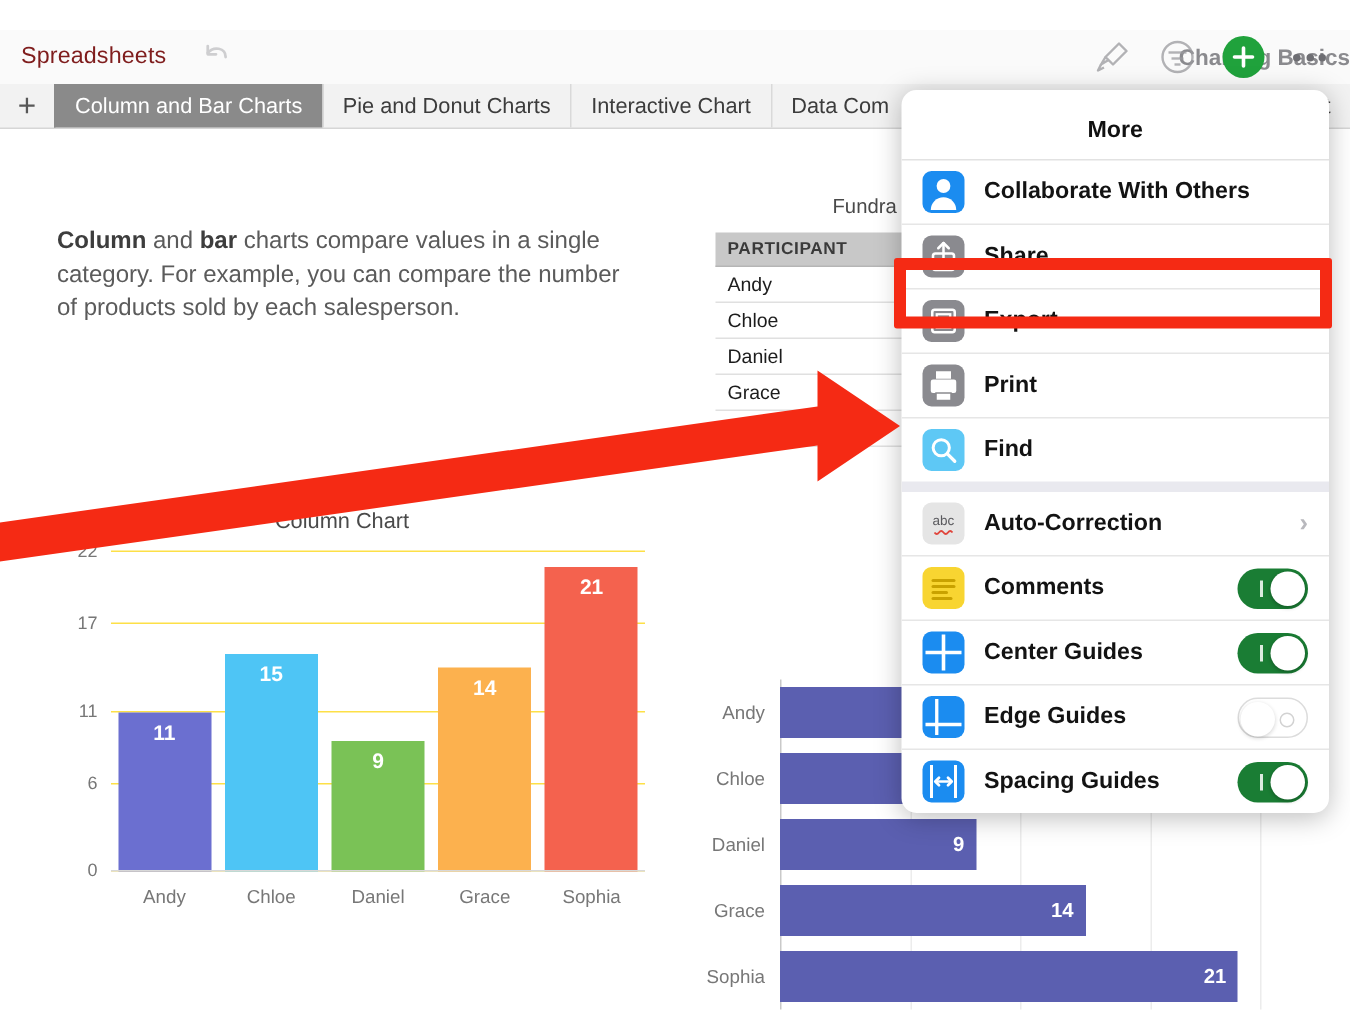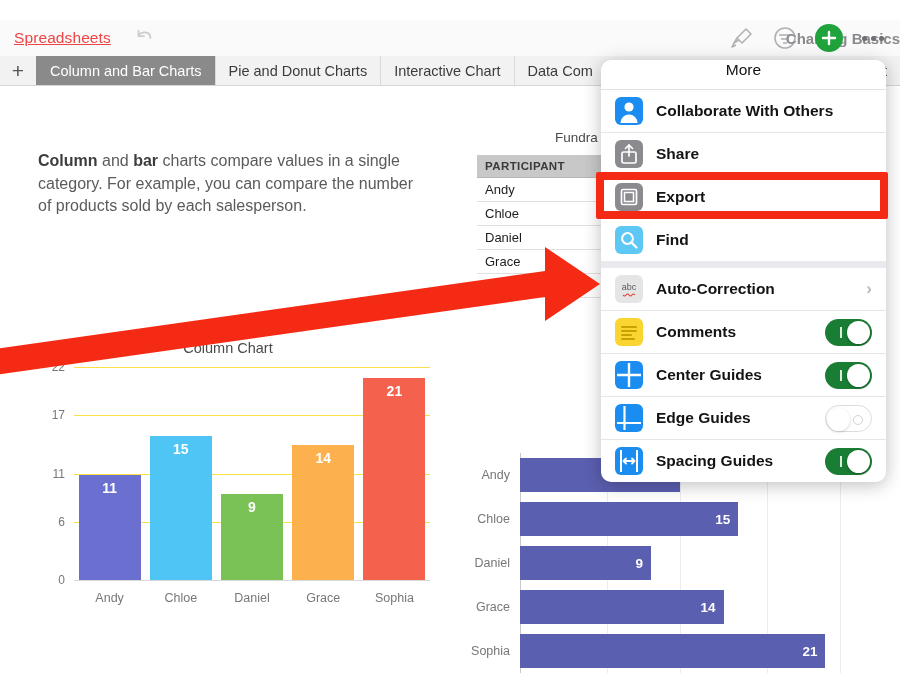--- a/index.html
+++ b/index.html
@@ -31,21 +31,21 @@
   }
   .battery-fill { position: absolute; left: 1px; top: 1px; bottom: 1px; width: 17px; background: #111; border-radius: 1px; }
 
   
   .toolbar {
     position: absolute; top: 20px; left: 0; width: 900px; height: 36px;
     background: #fafafa;
     display: flex; align-items: center; padding: 0 14px;
   }
   .back-link {
-    font-size: 15.5px; color: #ef4444; text-decoration: underline;
+    font-size: 15.5px; color: #7f1d1d; 
     letter-spacing: .1px;
   }
   .undo-icon { margin-left: 22px; width: 22px; height: 22px; opacity: .45; }
   .doc-title {
     position: absolute; left: 0; right: 0; text-align: right;
     font-size: 15px; font-weight: bold; color: #8a8a8e; pointer-events: none;
   }
   .tb-right { margin-left: auto; display: flex; align-items: center; gap: 17px; z-index: 3; }
   .tb-icon { width: 26px; height: 26px; opacity: .75; }
   .plus-btn {
@@ -130,22 +130,22 @@
   .bc-val { position: absolute; right: 8px; top: 50%; transform: translateY(-50%); color: #fff; font-size: 13.5px; font-weight: bold; }
 
   
   .popup {
     position: absolute; left: 601px; top: 60px; width: 285px;
     background: #ffffff; border-radius: 10px; overflow: hidden;
     box-shadow: 0 3px 18px rgba(0,0,0,.26);
     z-index: 20;
   }
   .popup-title {
-    text-align: center; font-size: 15.5px; font-weight: normal; color: #111;
-    padding: 1px 0 10px; border-bottom: 1px solid #e2e2e2;
+    text-align: center; font-size: 15.5px; font-weight: bold; color: #111;
+    padding: 18px 0 10px; border-bottom: 1px solid #e2e2e2;
   }
   .popup-group { }
   .popup-sep { height: 7px; background: #e9e9ef; }
   .mitem {
     display: flex; align-items: center; gap: 13px;
     padding: 7px 14px; min-height: 39px; position: relative;
     border-bottom: 1px solid #e6e6e6;
   }
   .mitem:last-child { border-bottom: none; }
   .mlabel { font-size: 15.5px; font-weight: bold; color: #131313; flex: 1; }
@@ -370,20 +370,28 @@
           <div class="mlabel">Share</div>
         </div>
         <div class="mitem">
           <div class="micon" style="background:#8a8a8f"><svg viewBox="0 0 28 28" width="28" height="28">
               <rect x="6.5" y="6.5" width="15" height="15" rx="1.6" fill="none" stroke="#fff" stroke-width="1.7"></rect>
               <rect x="9.5" y="9.5" width="9" height="9" fill="none" stroke="#fff" stroke-width="1.5"></rect>
             </svg></div>
           <div class="mlabel">Export</div>
         </div>
         <div class="mitem">
+          <div class="micon" style="background:#8a8a8f"><svg viewBox="0 0 28 28" width="28" height="28">
+              <rect x="9" y="4.5" width="10" height="5" fill="#fff"></rect>
+              <rect x="5.5" y="10" width="17" height="9" rx="1.5" fill="#fff"></rect>
+              <rect x="9" y="19" width="10" height="5" fill="#fff" stroke="#8a8a8f" stroke-width="1"></rect>
+            </svg></div>
+          <div class="mlabel">Print</div>
+        </div>
+        <div class="mitem">
           <div class="micon" style="background:#5ec8f5"><svg viewBox="0 0 28 28" width="28" height="28">
               <circle cx="12.5" cy="12.5" r="5.4" fill="none" stroke="#fff" stroke-width="2"></circle>
               <line x1="16.6" y1="16.6" x2="21.5" y2="21.5" stroke="#fff" stroke-width="2.2" stroke-linecap="round"></line>
             </svg></div>
           <div class="mlabel">Find</div>
         </div>
       </div>
     <div class="popup-sep"></div>
     <div class="popup-group" id="pg2">
         <div class="mitem">

